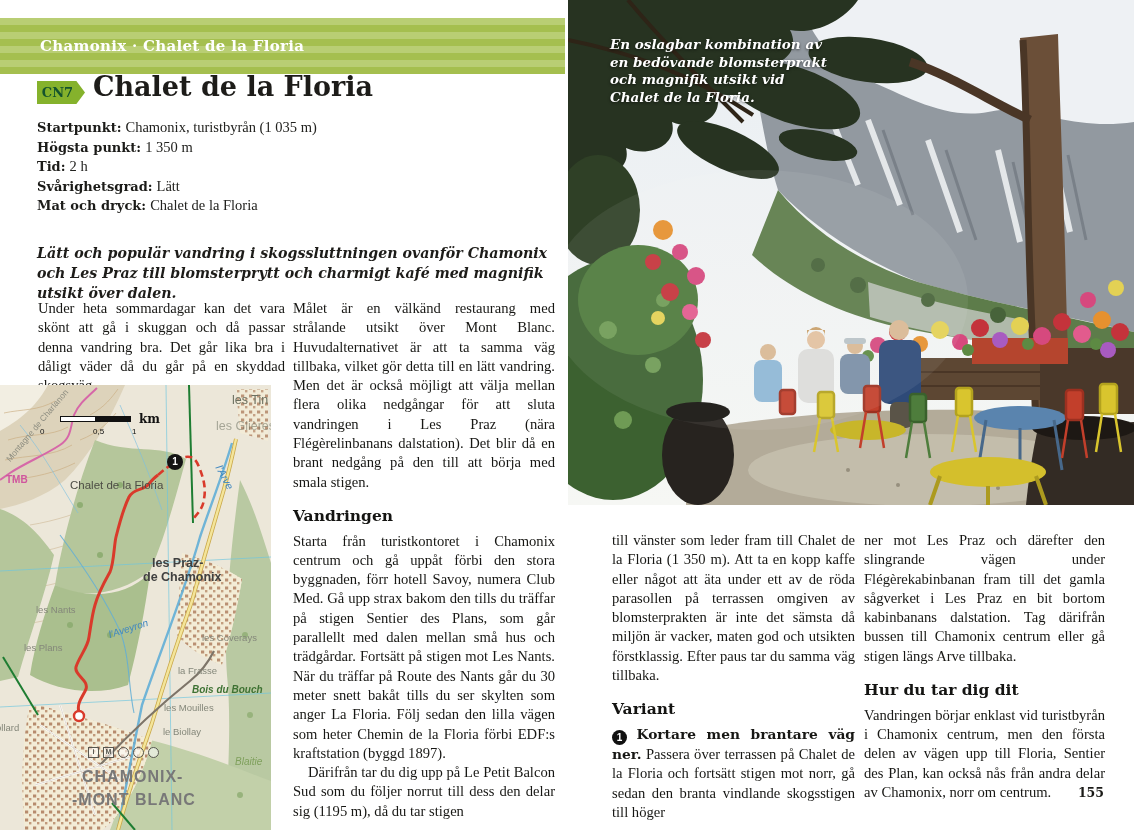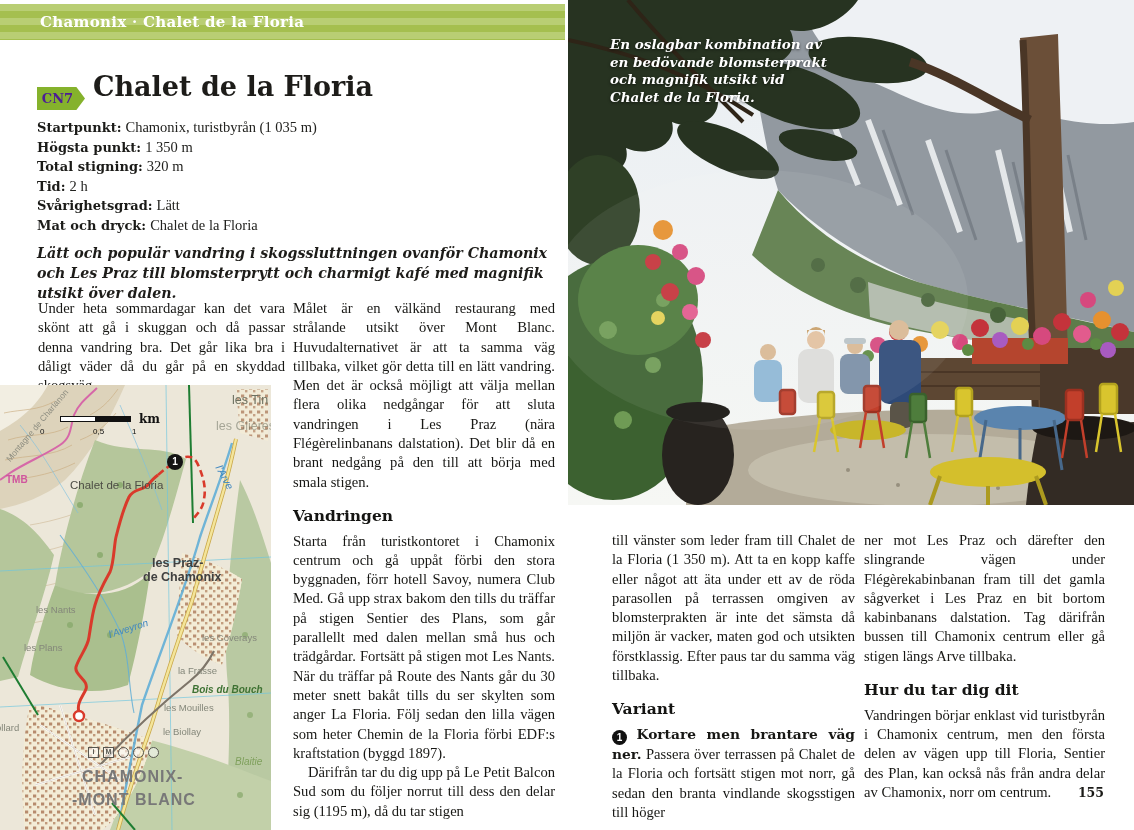--- a/index.html
+++ b/index.html
@@ -1,26 +1,26 @@
 <!DOCTYPE html>
 <html><head>
 <meta charset="utf-8">
 <style>
   html,body{margin:0;padding:0;background:#ffffff;}
   .canvas{position:relative;width:1134px;height:830px;background:#fff;overflow:hidden;color:#1a1a18;}
 
   
-  .topbar{position:absolute;left:0;top:4px;width:565px;height:36px;
+  .topbar{position:absolute;left:0;top:18px;width:565px;height:56px;
     background:repeating-linear-gradient(180deg,#b9ce74 0 7px,#a5bf4f 7px 14px);
     display:flex;align-items:center;}
   .topbar .crumb{font-family:"DejaVu Serif",serif;font-weight:700;color:#fff;
     font-size:15px;letter-spacing:.3px;margin-left:40px;}
 
-  .badge{position:absolute;left:37px;top:87px;width:48px;height:23px;background:#85b22c;
-    color:#4c1d95;font:700 13px/23px "DejaVu Serif",serif;text-align:center;
+  .badge{position:absolute;left:37px;top:81px;width:48px;height:23px;background:#85b22c;
+    color:#14532d;font:700 13px/23px "DejaVu Serif",serif;text-align:center;
     clip-path:polygon(0 0,82% 0,100% 50%,82% 100%,0 100%);padding-right:7px;box-sizing:border-box;}
   .title{position:absolute;left:93px;top:73px;margin:0;font:700 27px/1 "DejaVu Serif",serif;color:#1d1c19;}
 
   .facts{position:absolute;left:37px;top:118px;line-height:18.6px;}
   .fact-label{font-family:"DejaVu Serif",serif;font-weight:700;font-size:13px;color:#1b1b18;}
   .fact-value{font-family:"Liberation Serif","DejaVu Serif",serif;font-size:14.5px;color:#22221f;}
 
   .intro{position:absolute;left:37px;top:243px;width:516px;margin:0;
     font-family:"DejaVu Serif",serif;font-style:italic;font-weight:700;
     font-size:14.2px;line-height:20px;color:#1d1c19;}
@@ -97,21 +97,20 @@
     <header class="topbar">
       <span class="crumb">Chamonix · Chalet de la Floria</span>
     </header>
 
     <span class="badge">CN7</span>
     <h1 class="title">Chalet de la Floria</h1>
 
     <div class="facts">
       <div><span class="fact-label">Startpunkt:</span> <span class="fact-value">Chamonix, turistbyrån (1 035 m)</span></div>
       <div><span class="fact-label">Högsta punkt:</span> <span class="fact-value">1 350 m</span></div>
-      <div><span class="fact-label">Total stigning:</span> <span class="fact-value">320 m</span></div>
       <div><span class="fact-label">Tid:</span> <span class="fact-value">2 h</span></div>
       <div><span class="fact-label">Svårighetsgrad:</span> <span class="fact-value">Lätt</span></div>
       <div><span class="fact-label">Mat och dryck:</span> <span class="fact-value">Chalet de la Floria</span></div>
     </div>
 
     <p class="intro">Lätt och populär vandring i skogssluttningen ovanför Chamonix och Les Praz till blomsterprytt och charmigt kafé med magnifik utsikt över dalen.</p>
 
     <div class="col col-a">
       <p>Under heta sommardagar kan det vara skönt att gå i skuggan och då passar denna vandring bra. Det går lika bra i dåligt väder då du går på en skyddad skogsväg.</p>
     </div>

